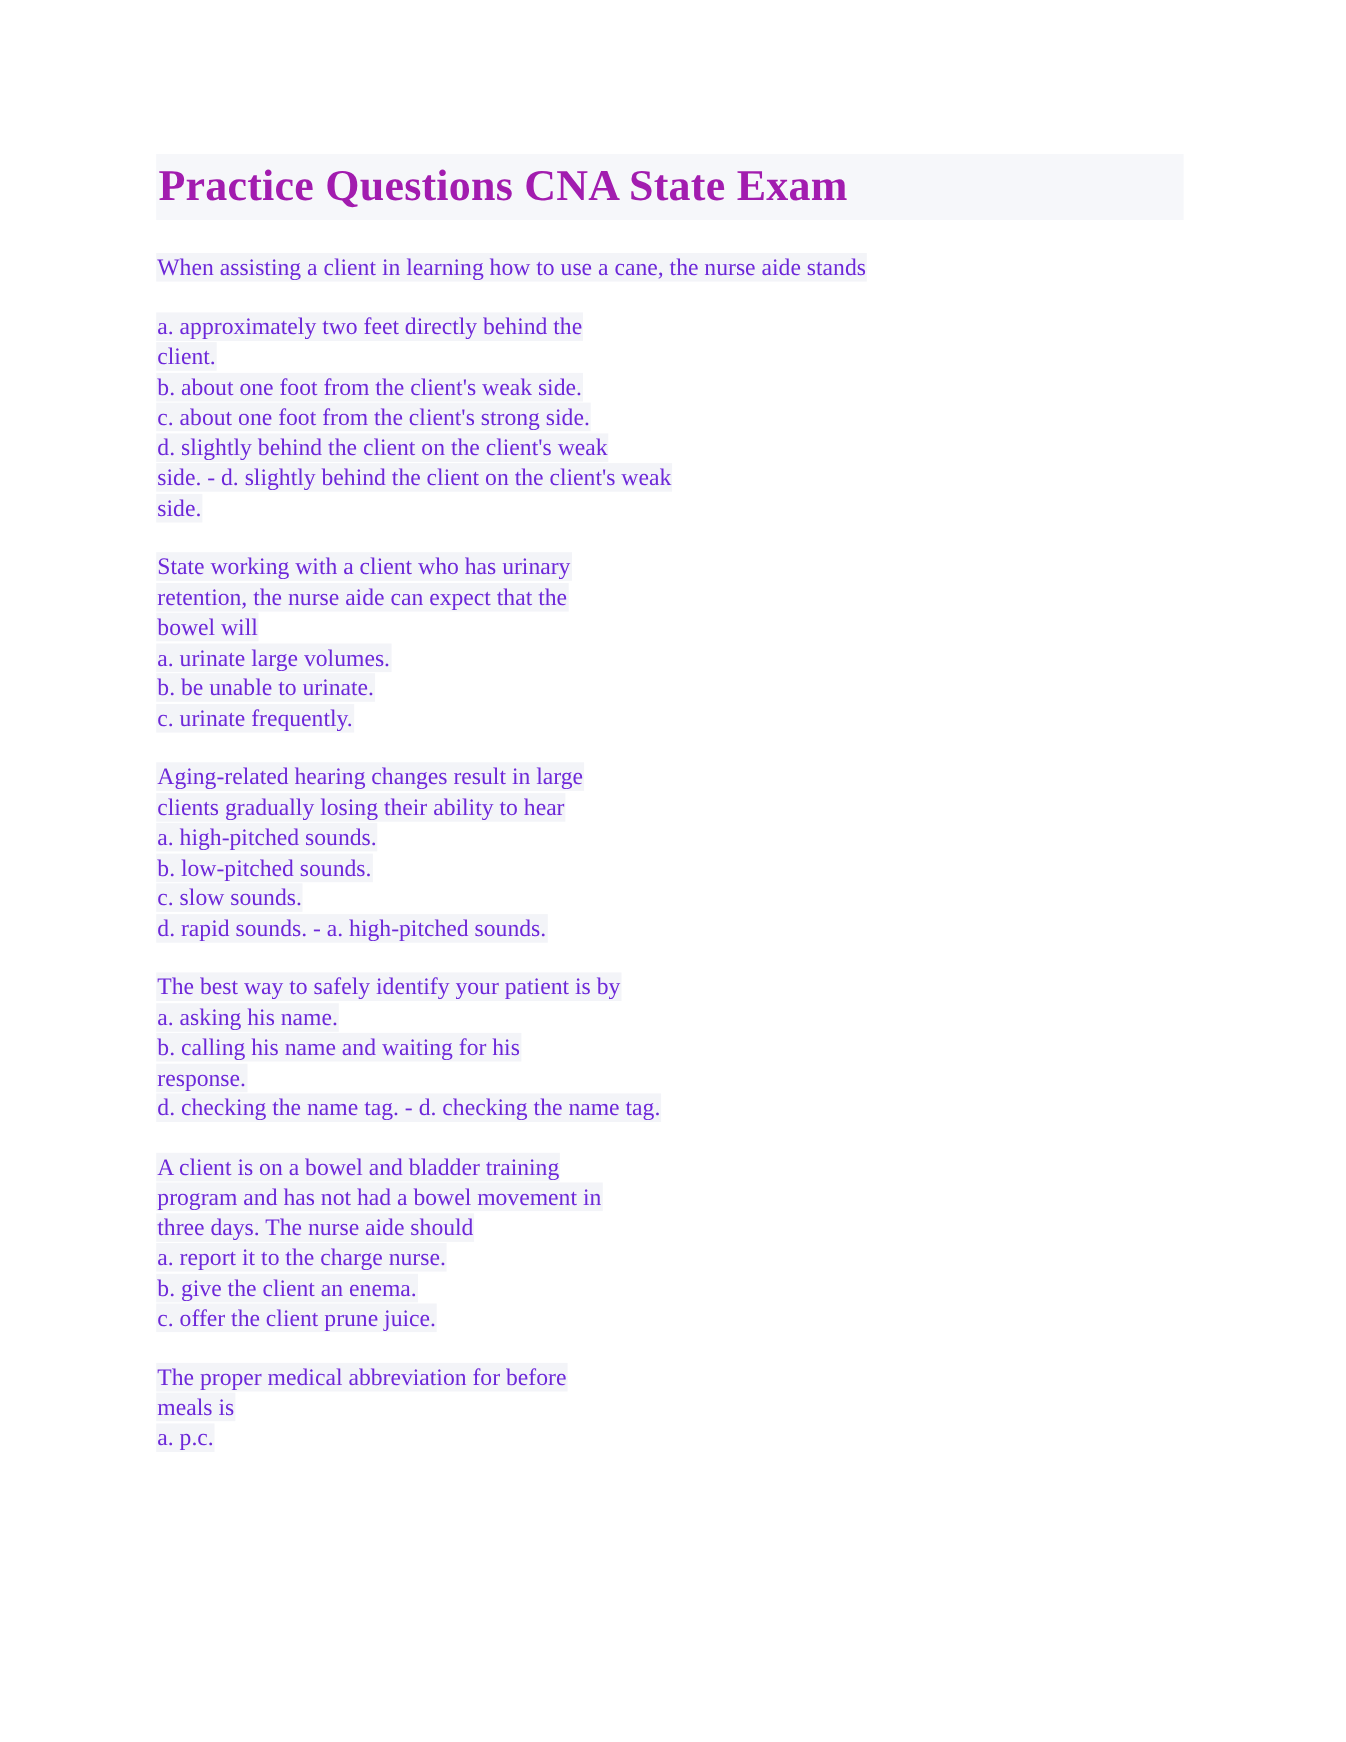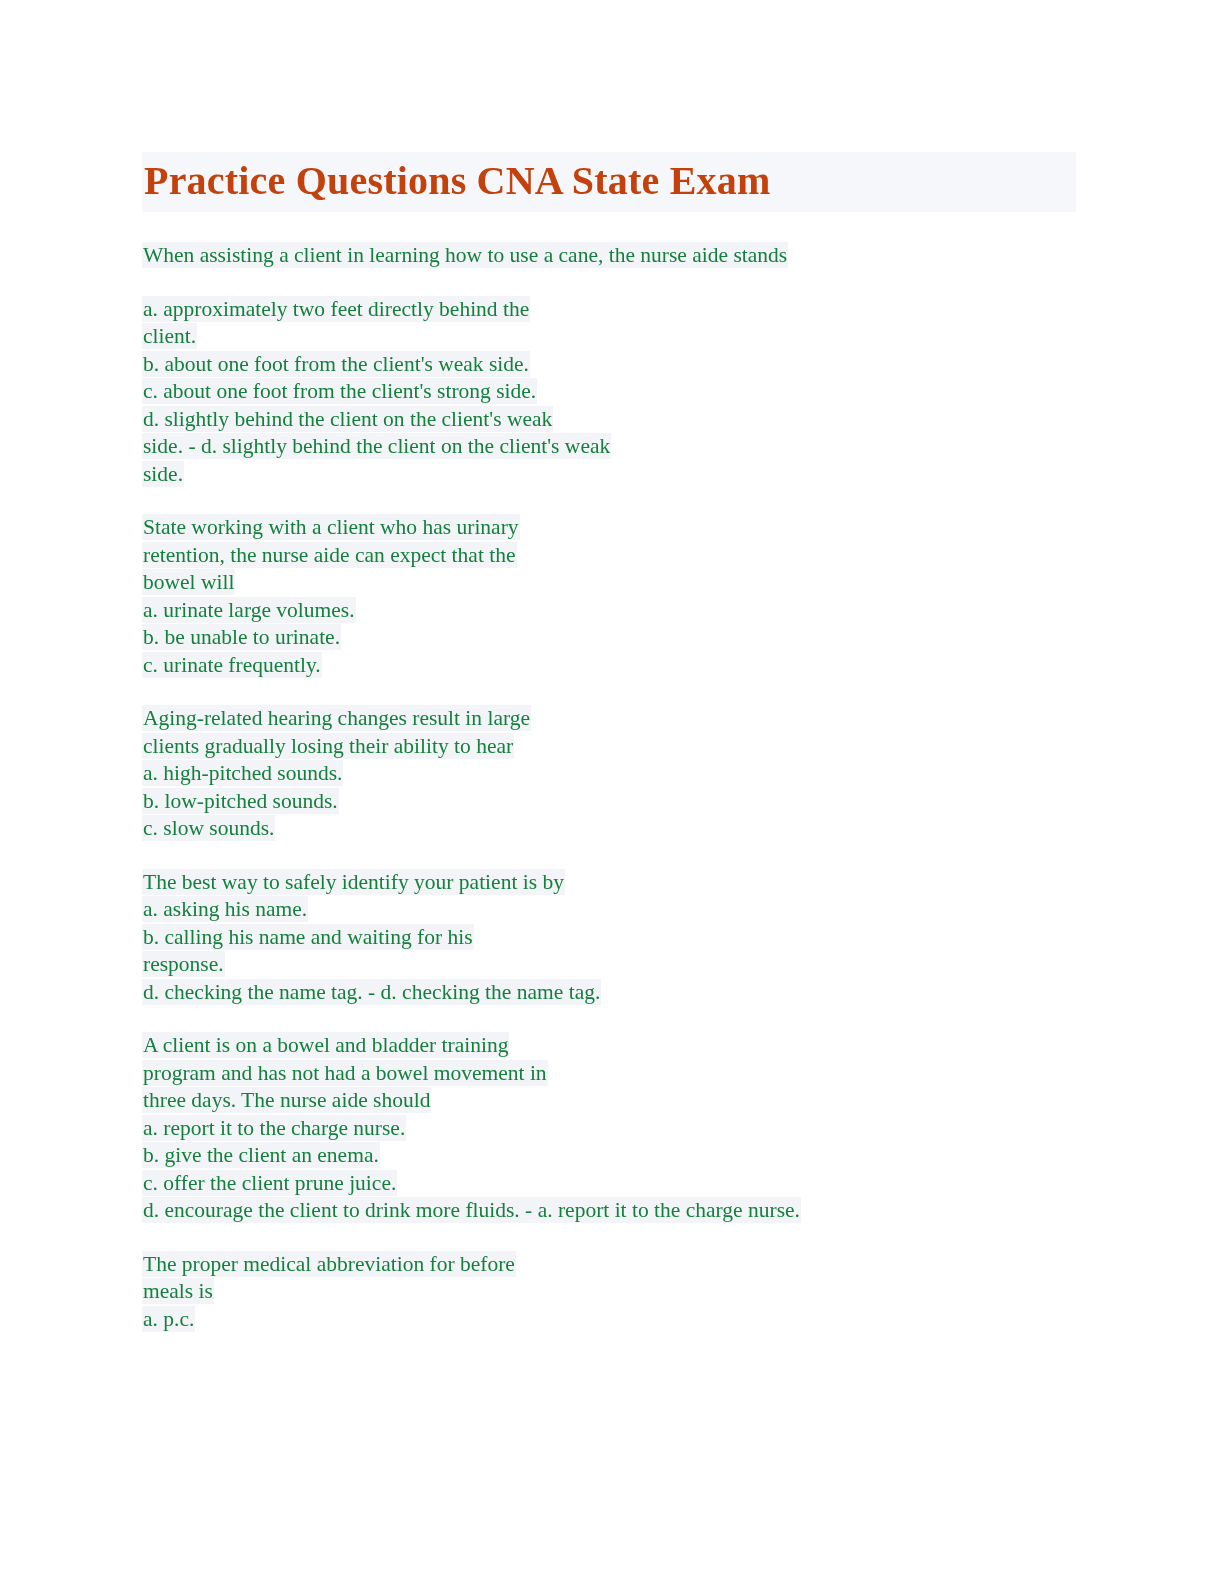--- a/index.html
+++ b/index.html
@@ -17,36 +17,36 @@
   .page {
     position: relative;
     width: 1224px;
     height: 1584px;
     box-sizing: border-box;
     padding: 140px 150px 0 142px;
   }
   .doc-title {
     font-size: 40px;
     font-weight: bold;
-    color: #c2410c;
+    color: #a21caf;
     background: #f6f7fa;
     letter-spacing: 0.2px;
     line-height: 1.25;
-    margin: 12px 0 30px 0;
+    margin: 0 0 30px 0;
     padding: 4px 2px 6px 2px;
     display: block;
     width: 930px;
   }
   .block {
     margin: 0 0 26px 0;
   }
   .line {
     font-size: 21.5px;
     line-height: 27.5px;
-    color: #15803d;
+    color: #6d28d9;
     white-space: pre-wrap;
   }
   .line span.hl {
     background: #f3f4f8;
     padding: 1px 1px;
     box-decoration-break: clone;
     -webkit-box-decoration-break: clone;
   }
 </style>
 </head>
@@ -78,38 +78,38 @@
     <div class="line"><span class="hl">b. be unable to urinate.</span></div>
     <div class="line"><span class="hl">c. urinate frequently.</span></div>
   </div>
 
   <div class="block">
     <div class="line"><span class="hl">Aging-related hearing changes result in large</span></div>
     <div class="line"><span class="hl">clients gradually losing their ability to hear</span></div>
     <div class="line"><span class="hl">a. high-pitched sounds.</span></div>
     <div class="line"><span class="hl">b. low-pitched sounds.</span></div>
     <div class="line"><span class="hl">c. slow sounds.</span></div>
+    <div class="line"><span class="hl">d. rapid sounds. - a. high-pitched sounds.</span></div>
   </div>
 
   <div class="block">
     <div class="line"><span class="hl">The best way to safely identify your patient is by</span></div>
     <div class="line"><span class="hl">a. asking his name.</span></div>
     <div class="line"><span class="hl">b. calling his name and waiting for his</span></div>
     <div class="line"><span class="hl">response.</span></div>
     <div class="line"><span class="hl">d. checking the name tag. - d. checking the name tag.</span></div>
   </div>
 
   <div class="block">
     <div class="line"><span class="hl">A client is on a bowel and bladder training</span></div>
     <div class="line"><span class="hl">program and has not had a bowel movement in</span></div>
     <div class="line"><span class="hl">three days. The nurse aide should</span></div>
     <div class="line"><span class="hl">a. report it to the charge nurse.</span></div>
     <div class="line"><span class="hl">b. give the client an enema.</span></div>
     <div class="line"><span class="hl">c. offer the client prune juice.</span></div>
-    <div class="line"><span class="hl">d. encourage the client to drink more fluids. - a. report it to the charge nurse.</span></div>
   </div>
 
   <div class="block">
     <div class="line"><span class="hl">The proper medical abbreviation for before</span></div>
     <div class="line"><span class="hl">meals is</span></div>
     <div class="line"><span class="hl">a. p.c.</span></div>
   </div>
 
 </div>
 

